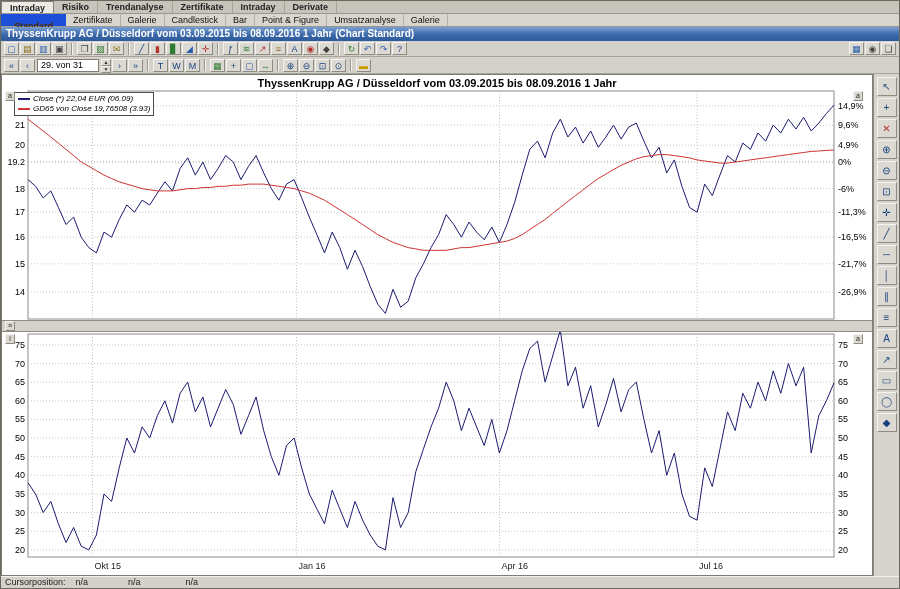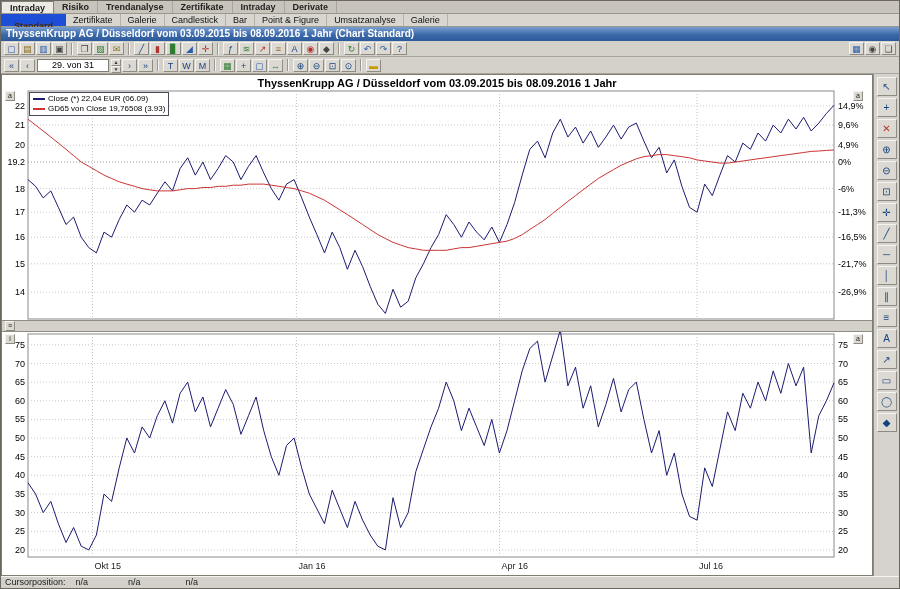--- a/index.html
+++ b/index.html
@@ -13,21 +13,21 @@
   .subtab{font-size:9px;color:#111;padding:0 7px;line-height:12px;border-right:1px solid #b5b2aa;cursor:default;white-space:nowrap;}
   .subtab.sel{background:#f2c572;border:6px solid #1d4ed8;font-weight:bold;color:#4a2a00;}
   .titlebar{height:14px;background:linear-gradient(180deg,#7aa0d2 0%,#3b68a8 55%,#2d5a9b 100%);color:#fff;font-size:10px;font-weight:bold;line-height:14px;padding-left:5px;white-space:nowrap;}
   .toolbar{display:flex;align-items:center;gap:1px;padding:1px 3px;background:#d4d1ca;border-bottom:1px solid #a8a49c;}
   .toolbar1{height:16px;}
   .toolbar2{height:17px;}
   .tgroup{display:flex;align-items:center;gap:1px;}
   .tbtn{width:15px;height:13px;font-size:9px;line-height:12px;text-align:center;background:#dcd9d2;border:1px solid;border-color:#f5f3ef #8e8b83 #8e8b83 #f5f3ef;color:#15417e;cursor:default;overflow:hidden;}
   .sep{width:2px;height:12px;border-left:1px solid #9b978f;border-right:1px solid #f5f3ef;margin:0 3px;}
   .spacer{flex:1;}
-  .combo{height:13px;min-width:62px;background:#fff;border:1px solid #7f7c74;font-size:9px;line-height:11px;padding:0 14px;display:flex;align-items:center;margin:0 1px;}
+  .combo{height:13px;min-width:62px;background:#fff;border:1px solid #7f7c74;font-size:9px;line-height:11px;padding:0 3px;display:flex;align-items:center;margin:0 1px;}
   .spin{display:flex;flex-direction:column;width:10px;height:13px;}
   .spin div{flex:1;font-size:5px;line-height:5px;text-align:center;border:1px solid;border-color:#f5f3ef #8e8b83 #8e8b83 #f5f3ef;background:#dcd9d2;color:#333;}
   .main{flex:1;display:flex;min-height:0;}
   .chart-area{position:relative;flex:1;background:#fff;border:1px solid #7f7c74;overflow:hidden;}
   .chart-area svg{position:absolute;left:0;top:0;}
   .chart-title{position:absolute;top:2px;left:0;right:0;text-align:center;font-size:11px;font-weight:bold;color:#000;z-index:2;pointer-events:none;}
   .legend{position:absolute;background:#fff;border:1px solid #4a4a55;padding:1px 3px;font-size:8px;line-height:10px;z-index:3;color:#000;white-space:nowrap;}
   .legend .sw{display:inline-block;width:12px;height:2px;vertical-align:middle;margin-right:3px;}
   .splitter{position:absolute;left:0;right:0;top:245px;height:12px;background:#d4d1ca;border-top:1px solid #8e8b83;border-bottom:1px solid #8e8b83;z-index:2;}
   .corner{position:absolute;width:10px;height:10px;font-size:7px;line-height:8px;text-align:center;background:#dcd9d2;border:1px solid;border-color:#f5f3ef #8e8b83 #8e8b83 #f5f3ef;color:#222;z-index:4;cursor:default;}
@@ -211,21 +211,21 @@
           <line x1="26" y1="474.9" x2="832" y2="474.9" stroke="#c9c9c9" stroke-dasharray="1,2"></line>
           <text x="23" y="477.9" text-anchor="end" font-size="9" fill="#000">20</text>
           <text x="836" y="477.9" font-size="9" fill="#000">20</text>
           <polyline points="26.0,407.8 33.6,419.0 41.2,437.6 48.8,426.4 56.4,448.8 64.0,467.5 71.6,452.5 79.2,471.2 86.8,474.9 94.4,460.0 102.0,419.0 109.6,426.4 117.2,392.9 124.8,363.0 132.5,378.0 140.1,351.9 147.7,363.0 155.3,340.7 162.9,325.8 170.5,348.1 178.1,318.3 185.7,307.1 193.3,336.9 200.9,322.0 208.5,351.9 216.1,333.2 223.7,314.6 231.3,329.5 238.9,359.3 246.5,340.7 254.1,322.0 261.7,355.6 269.3,381.7 276.9,400.3 284.5,370.5 292.1,363.0 299.7,392.9 307.3,419.0 314.9,433.9 322.5,448.8 330.2,415.2 337.8,433.9 345.4,452.5 353.0,426.4 360.6,445.1 368.2,460.0 375.8,471.2 383.4,474.9 391.0,422.7 398.6,452.5 406.2,437.6 413.8,396.6 421.4,374.2 429.0,351.9 436.6,333.2 444.2,307.1 451.8,325.8 459.4,355.6 467.0,333.2 474.6,351.9 482.2,370.5 489.8,344.4 497.4,378.0 505.0,355.6 512.6,325.8 520.2,295.9 527.8,273.5 535.5,266.1 543.1,307.1 550.7,281.0 558.3,254.9 565.9,310.8 573.5,292.2 581.1,333.2 588.7,310.8 596.3,351.9 603.9,329.5 611.5,303.4 619.1,336.9 626.7,314.6 634.3,307.1 641.9,344.4 649.5,378.0 657.1,355.6 664.7,400.3 672.3,378.0 679.9,419.0 687.5,441.4 695.1,445.1 702.7,392.9 710.3,411.5 717.9,374.2 725.5,336.9 733.2,355.6 740.8,318.3 748.4,333.2 756.0,307.1 763.6,325.8 771.2,295.9 778.8,318.3 786.4,288.5 794.0,310.8 801.6,292.2 809.2,378.0 816.8,340.7 824.4,325.8 832.0,307.9" fill="none" stroke="#1b1b70" stroke-width="1"></polyline>
           <text x="92.5" y="494" font-size="9" fill="#222">Okt 15</text>
           <text x="296.4" y="494" font-size="9" fill="#222">Jan 16</text>
           <text x="499.5" y="494" font-size="9" fill="#222">Apr 16</text>
           <text x="697.0" y="494" font-size="9" fill="#222">Jul 16</text>
         </svg>
       <div class="chart-title">ThyssenKrupp AG / Düsseldorf vom 03.09.2015 bis 08.09.2016 1 Jahr</div>
-      <div class="legend" style="left:27px;top:17px;">
+      <div class="legend" style="left:12px;top:17px;font-style:italic;">
           <div><span class="sw" style="background: rgb(27, 27, 112);"></span><span>Close (*) 22,04 EUR (06.09)</span></div>
           <div><span class="sw" style="background: rgb(204, 51, 51);"></span><span>GD65 von Close 19,76508 (3.93)</span></div>
         </div>
       <div class="splitter"></div>
       <div class="corner" style="left:3px;top:16px;">a</div>
       <div class="corner" style="left:851px;top:16px;">a</div>
       <div class="corner" style="left:3px;top:246px;">≡</div>
       <div class="corner" style="left:3px;top:259px;">i</div>
       <div class="corner" style="left:851px;top:259px;">a</div>
     </div>

